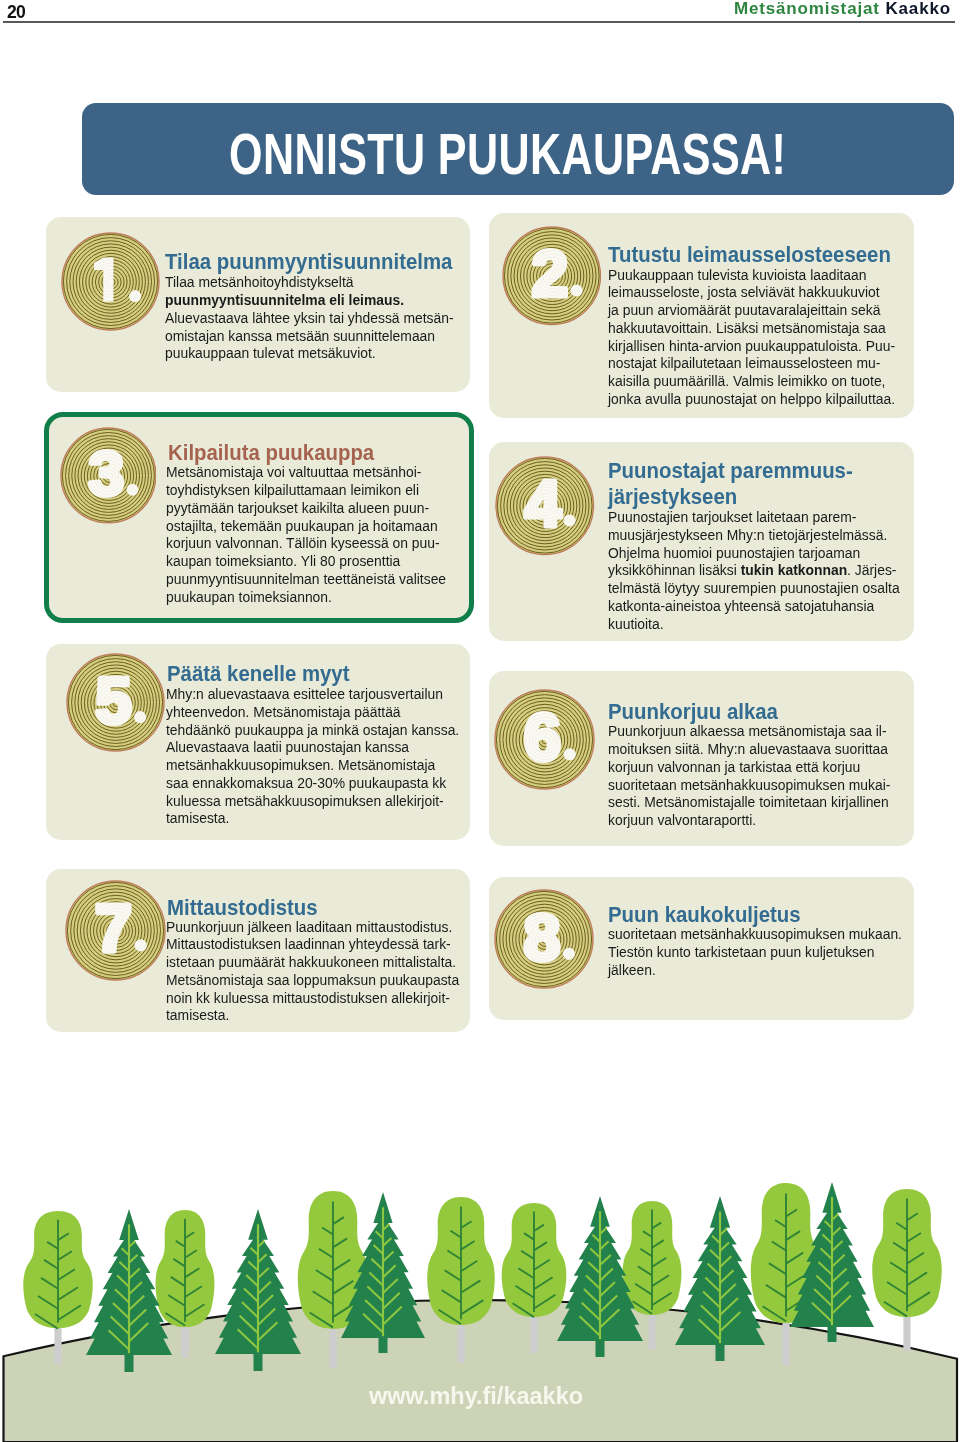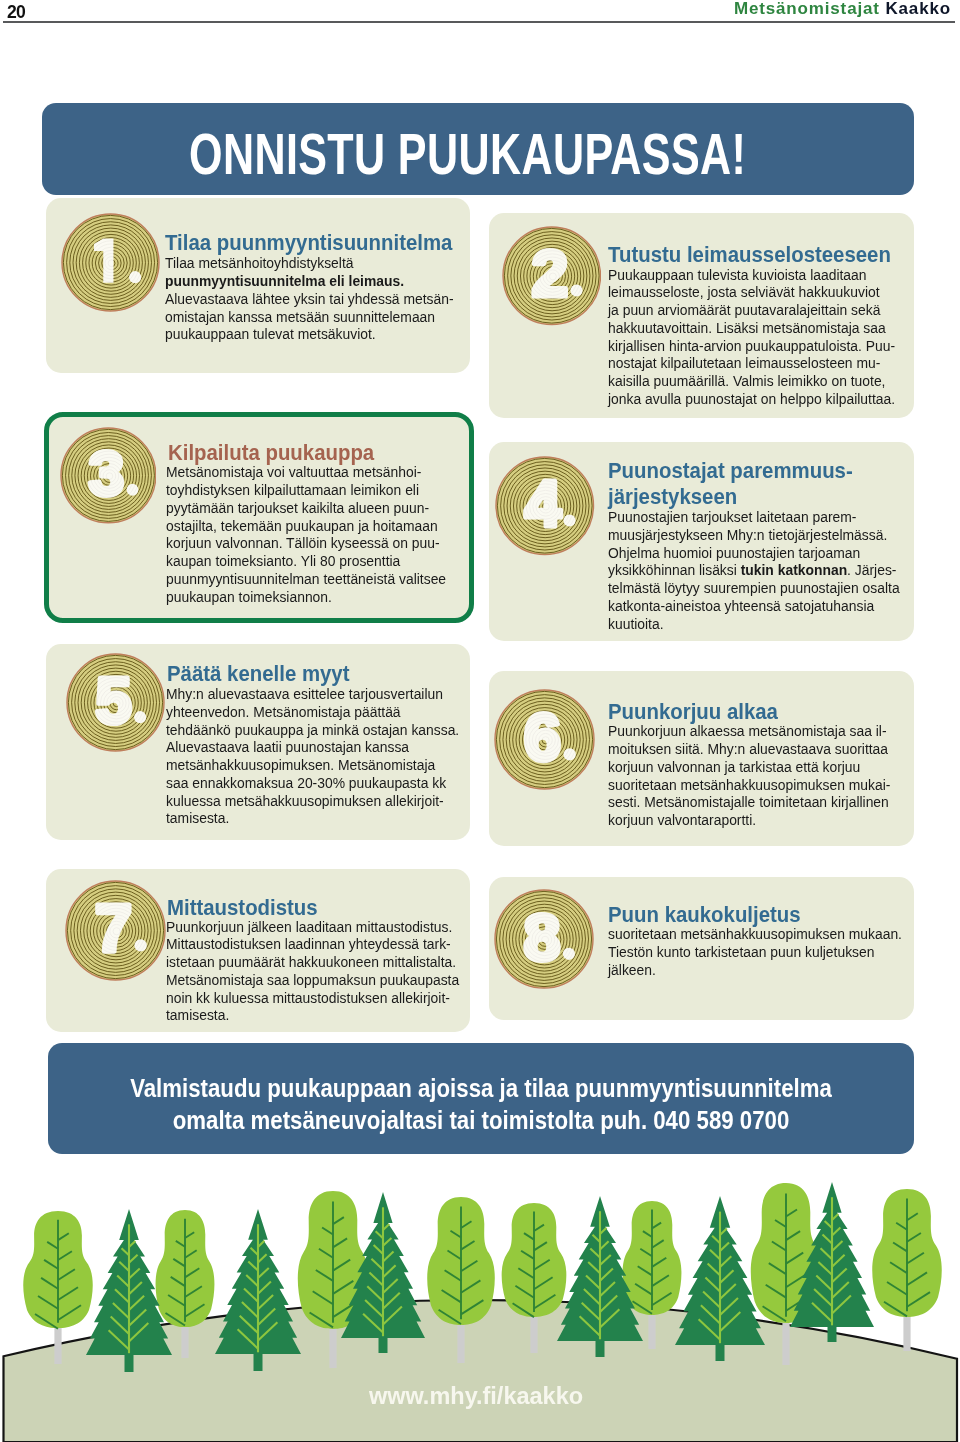--- a/index.html
+++ b/index.html
@@ -8,21 +8,21 @@
   .page{position:absolute;left:0;top:0;width:960px;height:1442px;border-radius:12px;}
 
   
   .pagenum{position:absolute;left:7px;top:2px;font-size:17.6px;font-weight:bold;color:#111111;letter-spacing:-0.7px;}
   .headline{position:absolute;right:9px;top:-1px;font-size:17px;font-weight:bold;letter-spacing:0.85px;white-space:nowrap;}
   .headline .g{color:#2e8540;}
   .headline .k{color:#0f172a;}
   .headrule{position:absolute;left:3px;top:21px;width:952px;height:2px;background:#58595b;}
 
   
-  .banner{position:absolute;background:#3d6387;border-radius:14px;color:#ffffff;}
+  .banner{position:absolute;background:#3d6387;border-radius:14px;color:#ffffff;margin-left:40px;}
   .banner-top{left:42px;top:103px;width:872px;height:92px;}
   .banner-top .t{position:absolute;left:147px;top:18px;font-size:57.3px;font-weight:bold;letter-spacing:0.5px;
     transform:scaleX(0.752);transform-origin:0 0;white-space:nowrap;}
   .banner-bottom{left:48px;top:1043px;width:866px;height:111px;}
   .banner-bottom .l1,.banner-bottom .l2{position:absolute;left:0;width:866px;text-align:center;
      font-size:25.1px;font-weight:bold;white-space:nowrap;line-height:1;}
   .banner-bottom .l1{top:33.3px;}
   .banner-bottom .l2{top:64.7px;}
   .banner-bottom .inner{display:inline-block;transform:scaleX(0.886);}
 
@@ -47,21 +47,21 @@
 
   <div class="pagenum">20</div>
   <div class="headline"><span class="g">Metsänomistajat</span> <span class="k">Kaakko</span></div>
   <div class="headrule"></div>
 
   <div class="banner banner-top">
     <div class="t">ONNISTU PUUKAUPASSA!</div>
   </div>
 
   <div id="cards">
-      <div class="card" style="left: 46px; top: 198px; width: 424px; height: 174.7px;">
+      <div class="card" style="left: 46px; top: 217px; width: 424px; height: 174.7px;">
         <div class="ring" style="left: 14.7px; top: 14.8px; width: 99px; height: 99px;"><svg width="99" height="99" viewBox="0 0 99 99">
             <circle cx="49.5" cy="49.5" r="48.5" fill="#d5cd80" stroke="#bf7f5c" stroke-width="1.4"></circle>
             <circle cx="49.50" cy="49.50" r="47.10" fill="none" stroke="#605213" stroke-width="0.95" opacity="0.95"></circle>
             <circle cx="49.58" cy="49.55" r="43.98" fill="none" stroke="#605213" stroke-width="0.95" opacity="0.95"></circle>
             <circle cx="49.66" cy="49.60" r="40.86" fill="none" stroke="#605213" stroke-width="0.95" opacity="0.95"></circle>
             <circle cx="49.74" cy="49.66" r="37.74" fill="none" stroke="#605213" stroke-width="0.95" opacity="0.95"></circle>
             <circle cx="49.81" cy="49.71" r="34.63" fill="none" stroke="#605213" stroke-width="0.95" opacity="0.95"></circle>
             <circle cx="49.89" cy="49.76" r="31.51" fill="none" stroke="#605213" stroke-width="0.95" opacity="0.95"></circle>
             <circle cx="49.97" cy="49.81" r="28.39" fill="none" stroke="#605213" stroke-width="0.95" opacity="0.95"></circle>
             <circle cx="50.05" cy="49.87" r="25.27" fill="none" stroke="#605213" stroke-width="0.95" opacity="0.95"></circle>
@@ -257,24 +257,20 @@
             <g opacity="0.90">
               <text x="48.00" y="70.50" text-anchor="middle" font-family="Liberation Sans, sans-serif" font-size="65.5" font-weight="bold" fill="#ffffff" stroke="#ffffff" stroke-width="5.20" paint-order="stroke" stroke-linejoin="round">8</text>
               <circle cx="74.90" cy="64.80" r="6.10" fill="#ffffff"></circle>
             </g>
           </svg></div>
         <div class="ctitle" style="left: 119px; top: 25.5px; color: rgb(51, 107, 145);">Puun kaukokuljetus</div>
         <div class="cbody" style="left: 119px; top: 49.8px;">suoritetaan metsänhakkuusopimuksen mukaan.<br>Tiestön kunto tarkistetaan puun kuljetuksen<br>jälkeen.</div>
       </div>
     </div>
 
-  <div class="banner banner-bottom">
-    <div class="l1"><span class="inner">Valmistaudu puukauppaan ajoissa ja tilaa puunmyyntisuunnitelma</span></div>
-    <div class="l2"><span class="inner">omalta metsäneuvojaltasi tai toimistolta puh. 040 589 0700</span></div>
-  </div>
 
   <div id="forest" class="forest"><svg width="960" height="282" viewBox="0 0 960 282">
         <path d="M 3.5 196.29999999999995 Q 480 82.5 957 198.70000000000005 L 957 282 L 3.5 282 Z" fill="#ccd3b6" stroke="#141414" stroke-width="2.2"></path>
         <g>
           <rect x="54.4" y="152.0" width="7.2" height="52.0" fill="#cdcdcd"></rect>
           <path d="M 58.0 51.0 C 75.7 51.0 81.9 62.7 81.9 75.6 C 81.9 86.1 80.7 94.9 86.8 102.5 C 94.7 113.0 94.0 132.9 89.0 149.9 C 83.2 163.9 70.2 168.0 58.0 168.0 C 45.8 168.0 32.8 163.9 27.0 149.9 C 22.0 132.9 21.3 113.0 29.2 102.5 C 35.3 94.9 34.1 86.1 34.1 75.6 C 34.1 62.7 40.3 51.0 58.0 51.0 Z" fill="#95c93d"></path>
           <path d="M 58.0 59.8 L 58.0 162.7" stroke="#2f8435" stroke-width="1.9" fill="none"></path>
           <path d="M 58.0 80.1 L 68.8 73.2" stroke="#2f8435" stroke-width="1.9" fill="none"></path>
           <path d="M 58.0 88.8 L 47.2 81.9" stroke="#2f8435" stroke-width="1.9" fill="none"></path>
           <path d="M 58.0 100.0 L 71.9 91.2" stroke="#2f8435" stroke-width="1.9" fill="none"></path>

